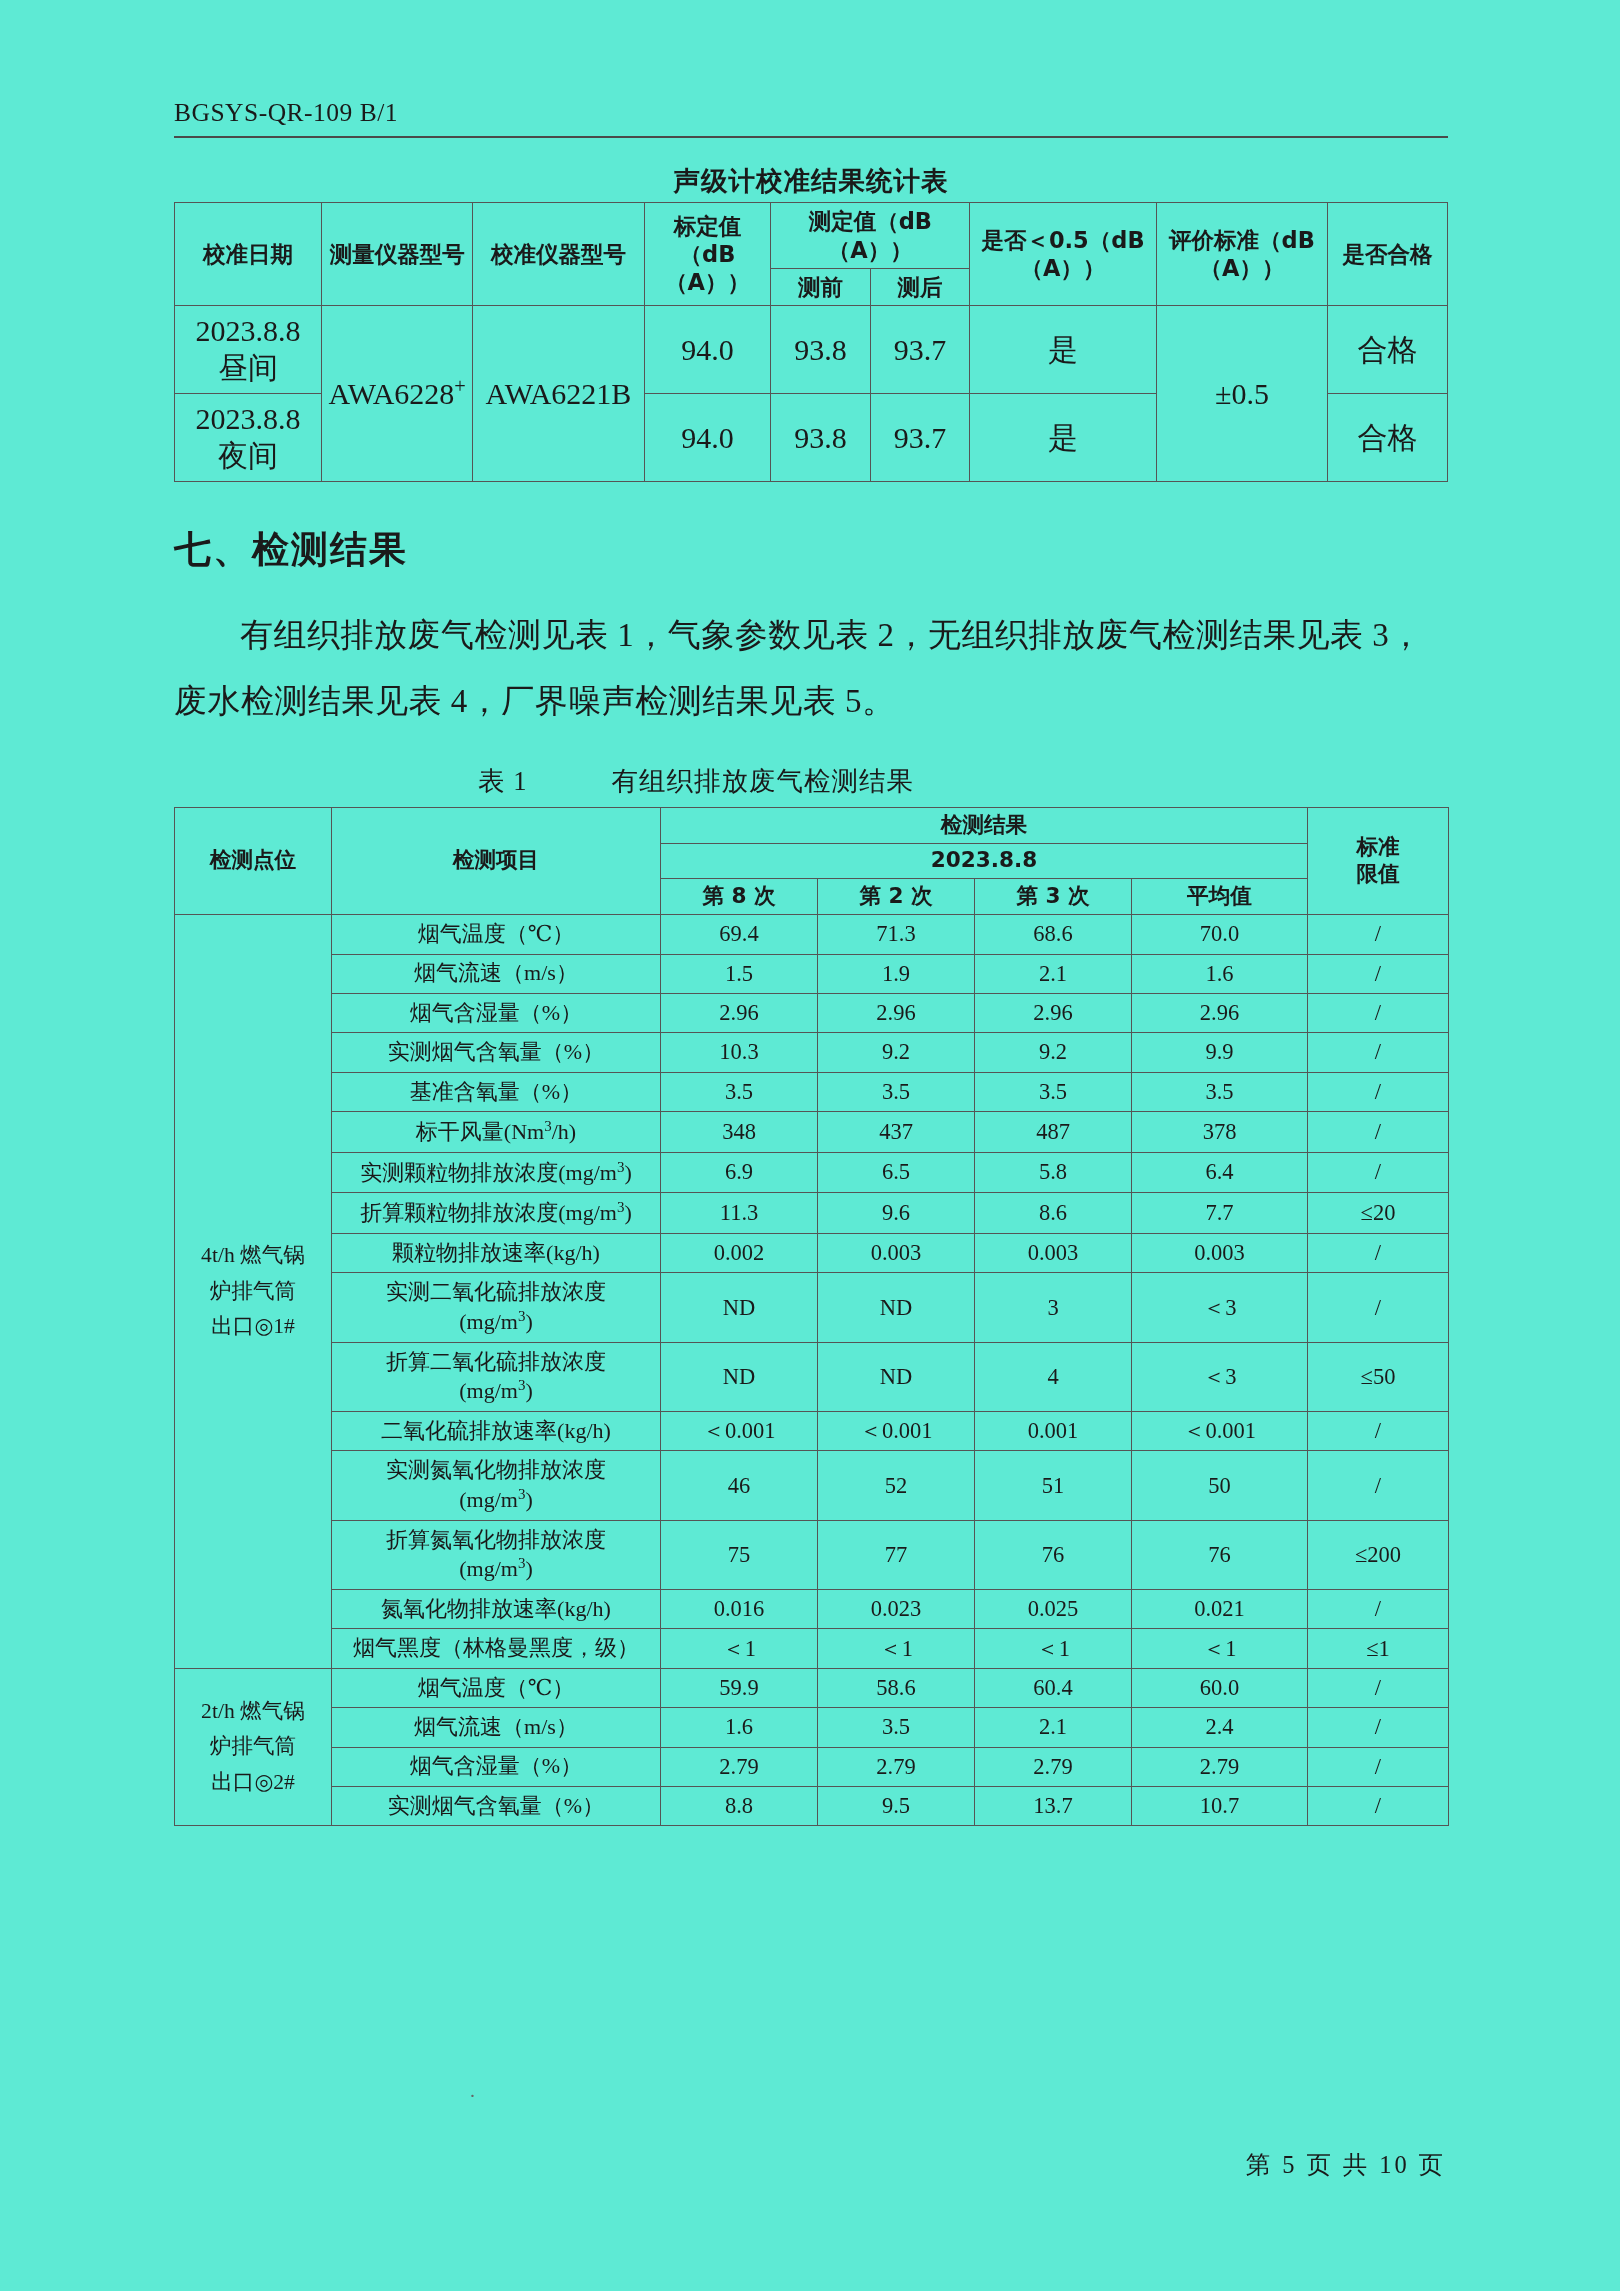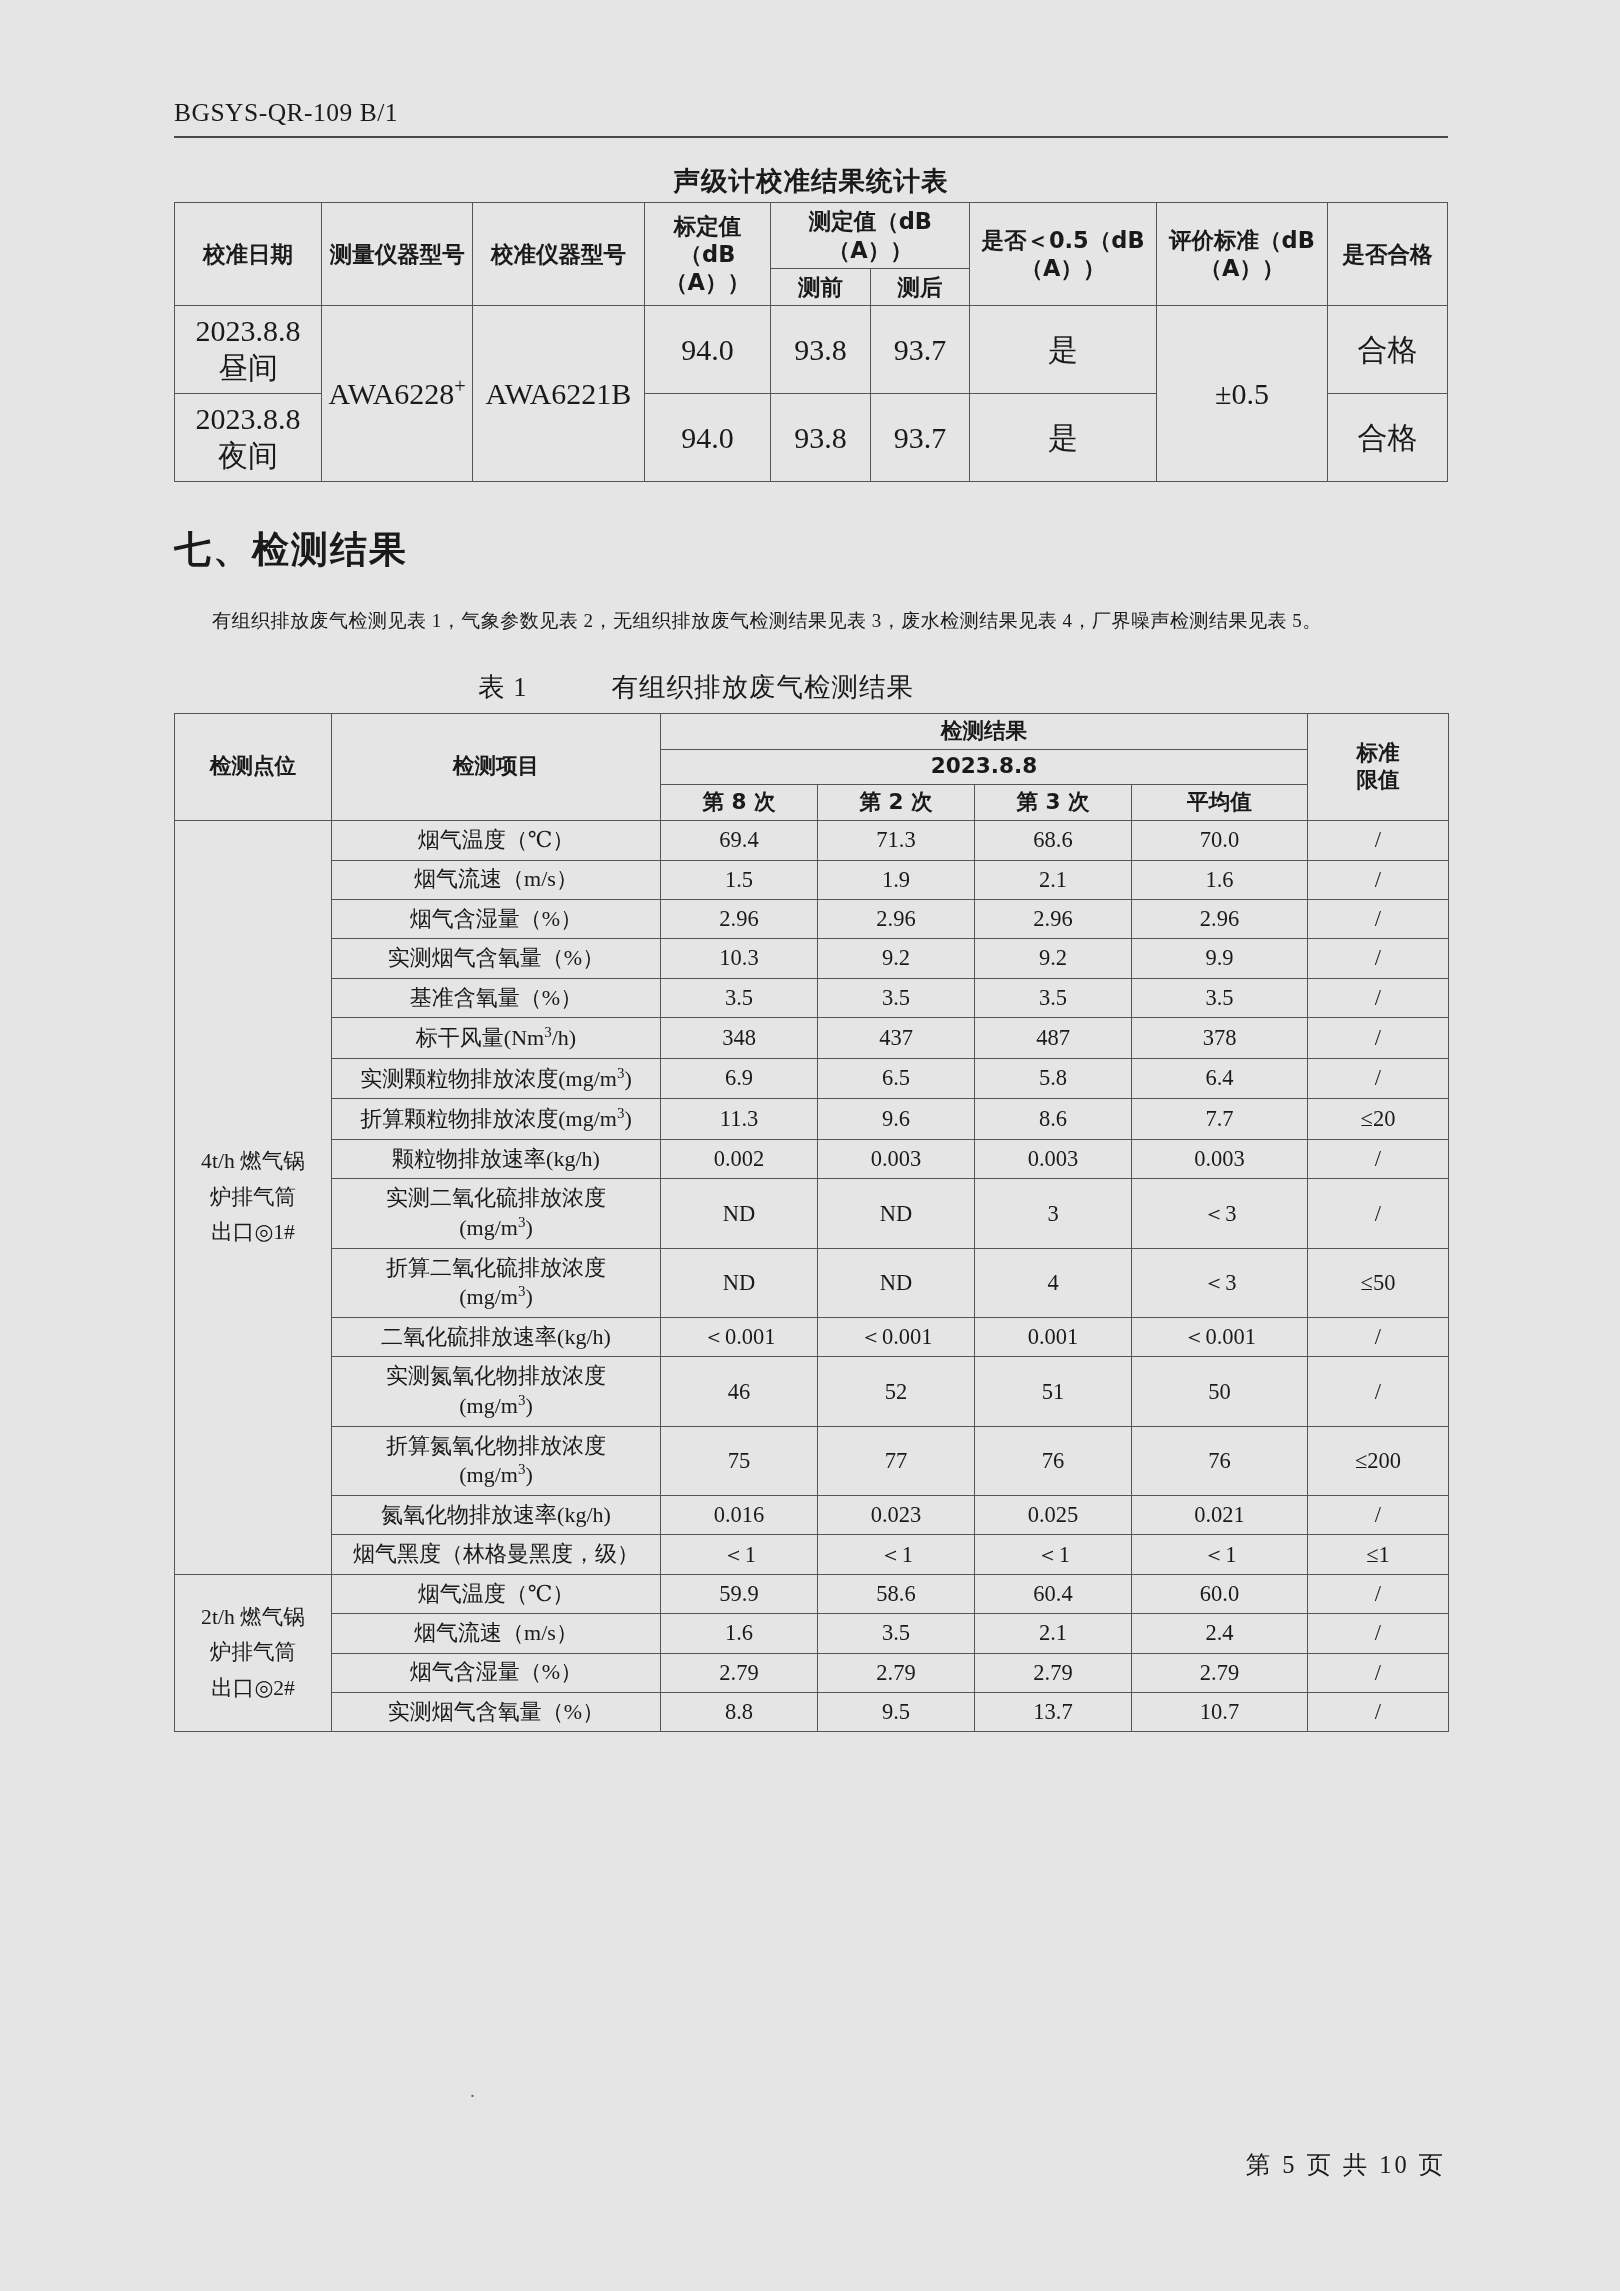--- a/index.html
+++ b/index.html
@@ -14,21 +14,21 @@
     font-family: "Liberation Serif", "DejaVu Serif", serif;
     color: #1a1a1a;
     position: relative;
     overflow: hidden;
   }
   .page {
     position: absolute;
     left: 0; top: 0;
     width: 1620px;
     height: 2292px;
-    background: #e5e5e5;
+    background: #5eead4;
   }
   .content {
     position: absolute;
     left: 174px;
     top: 98px;
     width: 1274px;
   }
 
   
   .doc-header {
@@ -91,21 +91,21 @@
 
   
   .section-heading {
     font-size: 37px;
     font-weight: bold;
     font-family: "DejaVu Sans", "Liberation Sans", sans-serif;
     letter-spacing: 2px;
     margin: 0 0 27.4px 0;
   }
   .body-para {
-    font-size: 19px;
+    font-size: 33px;
     line-height: 2.0;
     text-indent: 2em;
     margin: 0 0 29px 0;
     letter-spacing: 0.5px;
   }
 
   
   .table-caption {
     font-size: 26.5px;
     margin: 0 0 7.8px 0;

